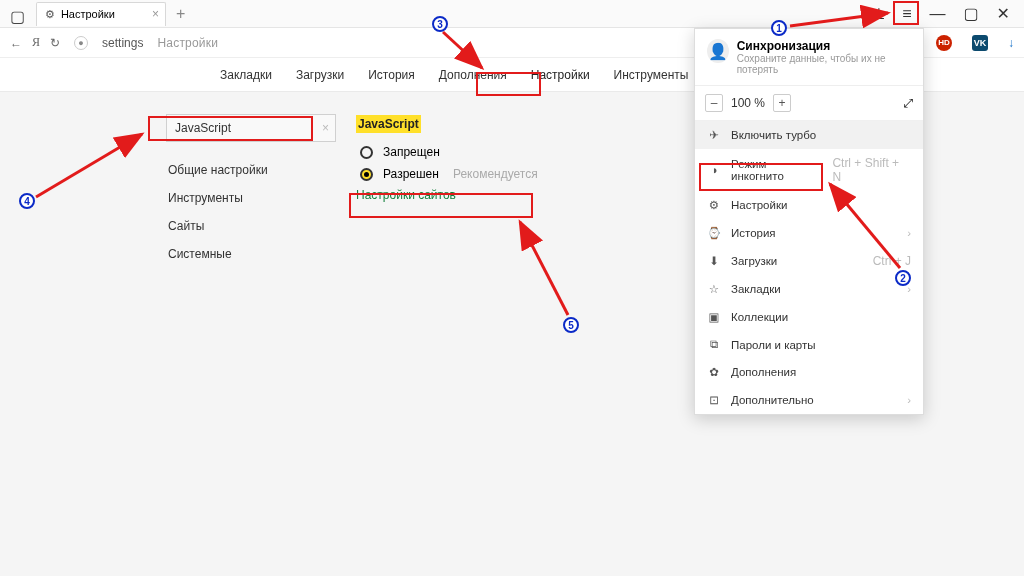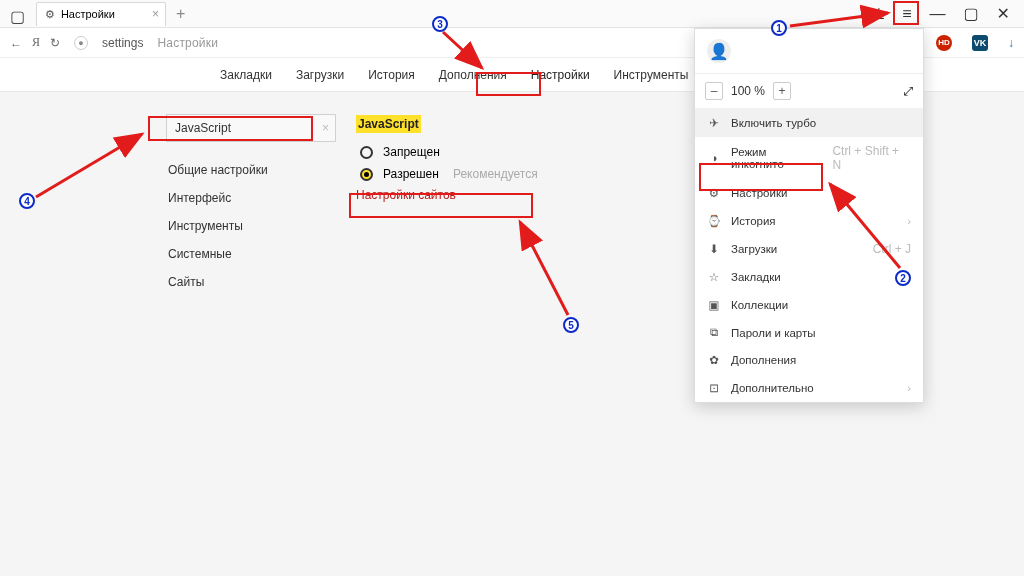--- a/index.html
+++ b/index.html
@@ -33,21 +33,21 @@
   .side-space { height: 14px; }
   .content { margin-left: 20px; width: 360px; }
   .content-title { color: #1678c2; font-size: 14px; margin-bottom: 28px; }
   .content-title .back { margin-right: 4px; }
   .section-title { background: #ffe02a; display: inline-block; padding: 2px 2px; font-size: 12px; font-weight: bold; color: #222; margin-bottom: 8px; }
   .radio-row { display: flex; align-items: center; gap: 10px; font-size: 12px; padding: 4px 4px; }
   .radio { width: 13px; height: 13px; border: 2px solid #333; border-radius: 50%; display: inline-flex; align-items: center; justify-content: center; }
   .radio.sel { background: #ffe02a; }
   .radio.sel::after { content: ""; width: 5px; height: 5px; background: #000; border-radius: 50%; }
   .hint { color: #aaa; margin-left: 4px; }
-  .link { color: #b91c1c; font-size: 12px; margin-top: 0; display: inline-block; }
+  .link { color: #15803d; font-size: 12px; margin-top: 0; display: inline-block; }
   
   .menu-panel { position: absolute; top: 28px; right: 100px; width: 230px; background: #fff; box-shadow: 0 4px 16px rgba(0,0,0,.18); border: 1px solid #ddd; }
   .sync { padding: 10px 12px; display: flex; gap: 8px; border-bottom: 1px solid #eee; }
   .avatar { width: 24px; height: 24px; border-radius: 50%; background: #eee; display: flex; align-items: center; justify-content: center; color: #999; }
   .sync-title { font-size: 12px; font-weight: bold; }
   .sync-sub { font-size: 10px; color: #999; }
   .zoom { display: flex; align-items: center; padding: 8px 10px; font-size: 12px; border-bottom: 1px solid #f0f0f0; }
   .zoom-btn { width: 18px; height: 18px; border: 1px solid #ccc; border-radius: 2px; display: flex; align-items: center; justify-content: center; font-size: 12px; color: #555; }
   .zoom .val { margin: 0 8px; color: #333; }
   .zoom .fs { margin-left: auto; }
@@ -110,44 +110,47 @@
 </div>
 
 <div class="main">
   <div class="sidebar">
     <div class="search-box">
       <span>JavaScript</span>
       <span class="clr">×</span>
     </div>
     <div class="side-space"></div>
     <div class="side-item">Общие настройки</div>
-    <div class="side-item">Интерфейс</div>
     <div class="side-item">Инструменты</div>
+    <div class="side-item">Сайты</div>
     <div class="side-item">Системные</div>
-    <div class="side-item">Сайты</div>
   </div>
 
   <div class="content">
     <span class="section-title">JavaScript</span>
     <div class="radio-row">
       <span class="radio"></span>
       <span>Запрещен</span>
     </div>
     <div class="radio-row">
       <span class="radio sel"></span>
       <span>Разрешен</span>
       <span class="hint">Рекомендуется</span>
     </div>
     <span class="link">Настройки сайтов</span>
   </div>
 </div>
 
 <div class="menu-panel">
   <div class="sync">
     <div class="avatar">👤</div>
+    <div>
+      <div class="sync-title">Синхронизация</div>
+      <div class="sync-sub">Сохраните данные, чтобы их не потерять</div>
+    </div>
   </div>
   <div class="zoom">
     <span class="zoom-btn">–</span>
     <span class="val">100 %</span>
     <span class="zoom-btn">+</span>
     <span class="fs">⤢</span>
   </div>
   <div class="mitem hover">
     <span class="mi-icon">✈</span>
     <span>Включить турбо</span>

